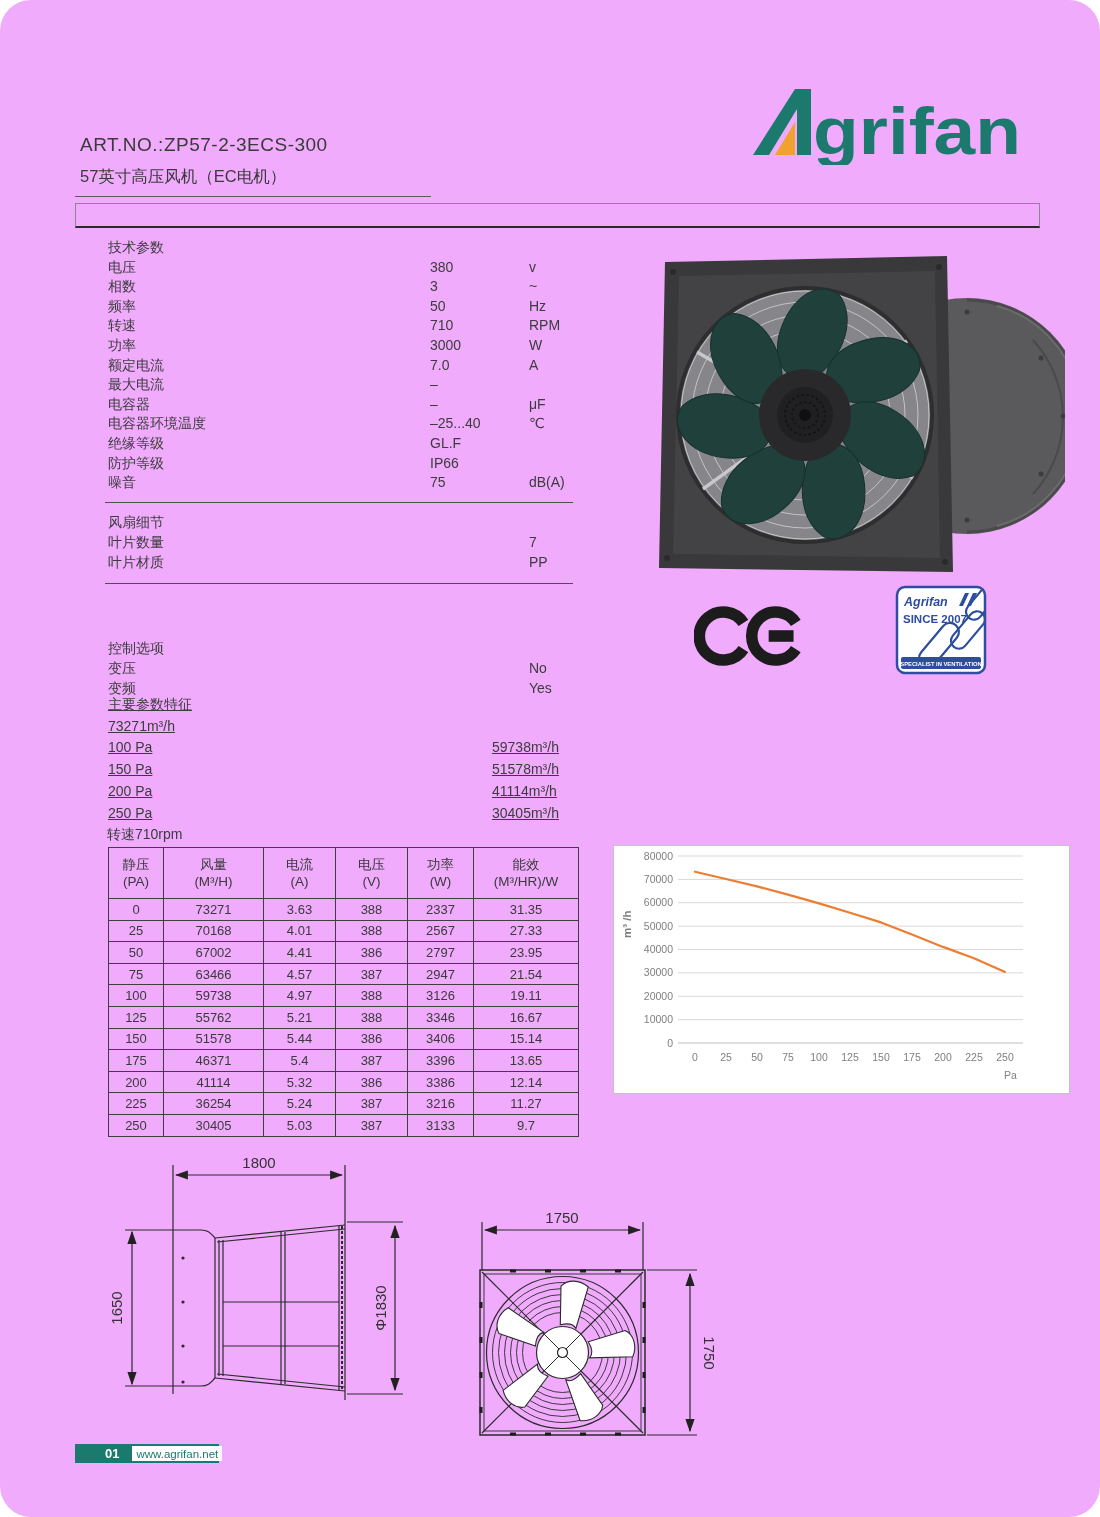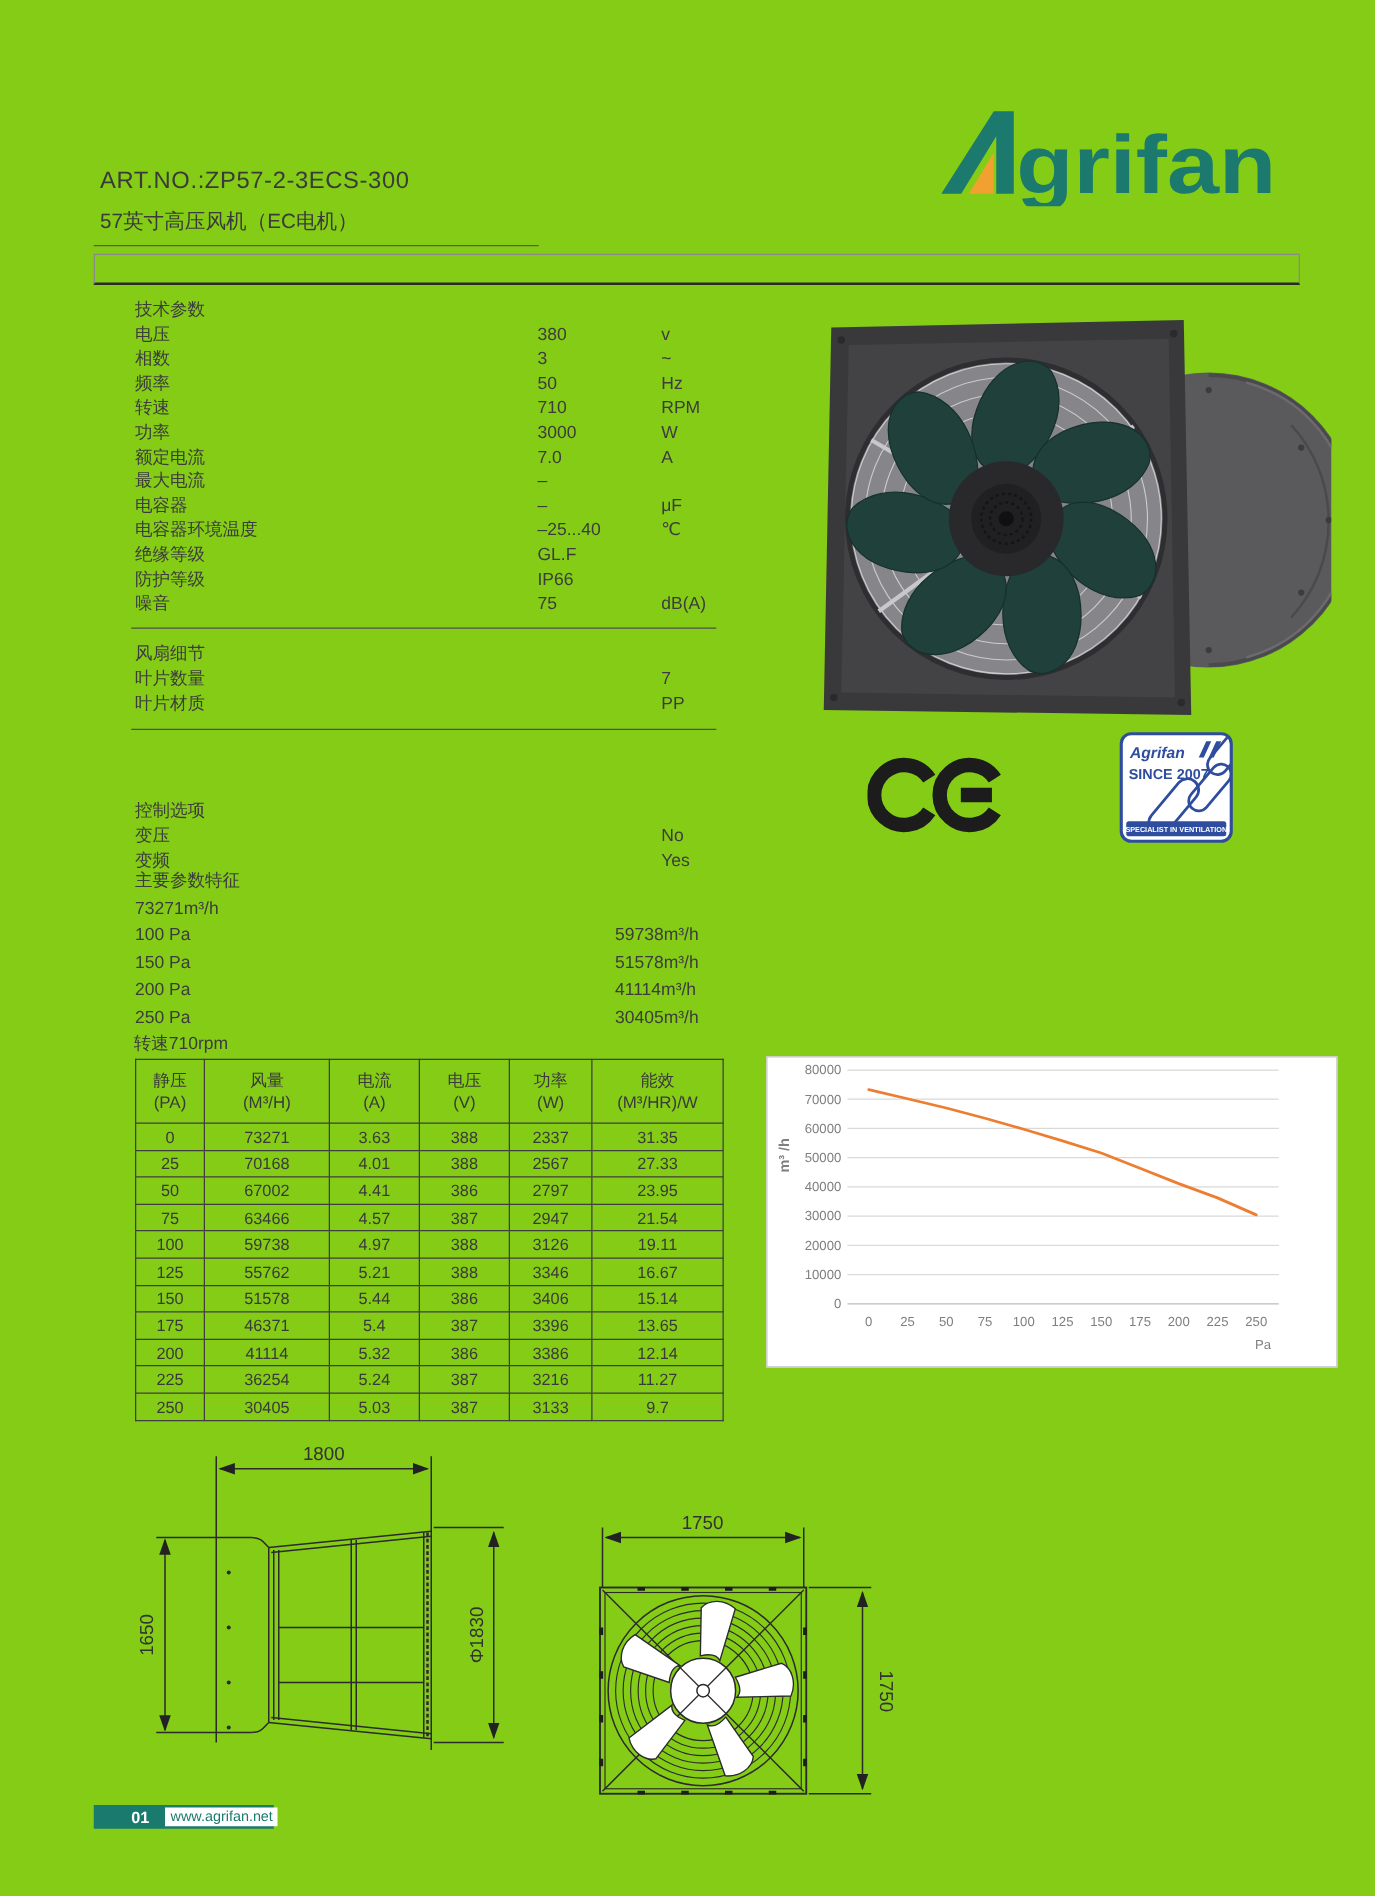--- a/index.html
+++ b/index.html
@@ -1,35 +1,35 @@
 <!DOCTYPE html>
 <html><head>
 <meta charset="utf-8">
 <style>
   html,body{margin:0;padding:0;background:#ffffff;}
   body{font-family:"Liberation Sans","DejaVu Sans",sans-serif;color:#3b3b3b;}
-  .page{position:relative;width:1100px;height:1517px;background:#84cc16;overflow:hidden;}
+  .page{position:relative;width:1100px;height:1517px;background:#f0abfc;overflow:hidden;border-radius:31px;}
   .abs{position:absolute;}
 
   
   .art-no{left:80px;top:134px;font-size:19px;letter-spacing:.5px;color:#3a3a3a;}
   .subtitle{left:80px;top:166px;font-size:16.5px;color:#3a3a3a;}
   .subtitle-rule{left:75px;top:196px;width:356px;border-top:1.5px solid #5a5a5a;height:0;}
   .header-box{left:75px;top:203px;width:963px;height:22px;border:1px solid #8a8a8a;border-bottom:2.5px solid #2a2a2a;}
 
   
   .spec{position:absolute;font-size:14px;color:#3c3c3c;width:470px;}
   .spec-title{font-size:14px;color:#3c3c3c;}
   .spec-row{display:grid;}
   .spec--tech .spec-title,.spec--tech .spec-row{line-height:19.6px;}
   .spec--tech .spec-row{grid-template-columns:322px 99px 1fr;}
   .spec--fan .spec-title,.spec--fan .spec-row,
   .spec--ctrl .spec-title,.spec--ctrl .spec-row{line-height:20.2px;}
   .spec--fan .spec-row,.spec--ctrl .spec-row{grid-template-columns:421px 1fr;}
-  .spec--main .spec-title,.spec--main .spec-row{line-height:21.7px;}
+  .spec--main .spec-title,.spec--main .spec-row{line-height:21.7px;text-decoration:underline;}
   .spec--main .spec-row{grid-template-columns:384px 1fr;}
   .sep{position:absolute;height:0;border-top:1.5px solid #4f4f4f;width:468px;left:105px;}
 
   .speed-label{left:107px;top:826px;font-size:14px;}
 
   
   table.perf{position:absolute;left:108px;top:847px;width:470px;border-collapse:collapse;table-layout:fixed;font-size:13px;color:#3a3a3a;}
   table.perf th,table.perf td{border:1px solid #3f3f3f;text-align:center;padding:0;font-weight:normal;}
   table.perf th{height:50px;font-size:13.5px;line-height:17px;margin-left:10px;}
   table.perf td{height:20.6px;}

